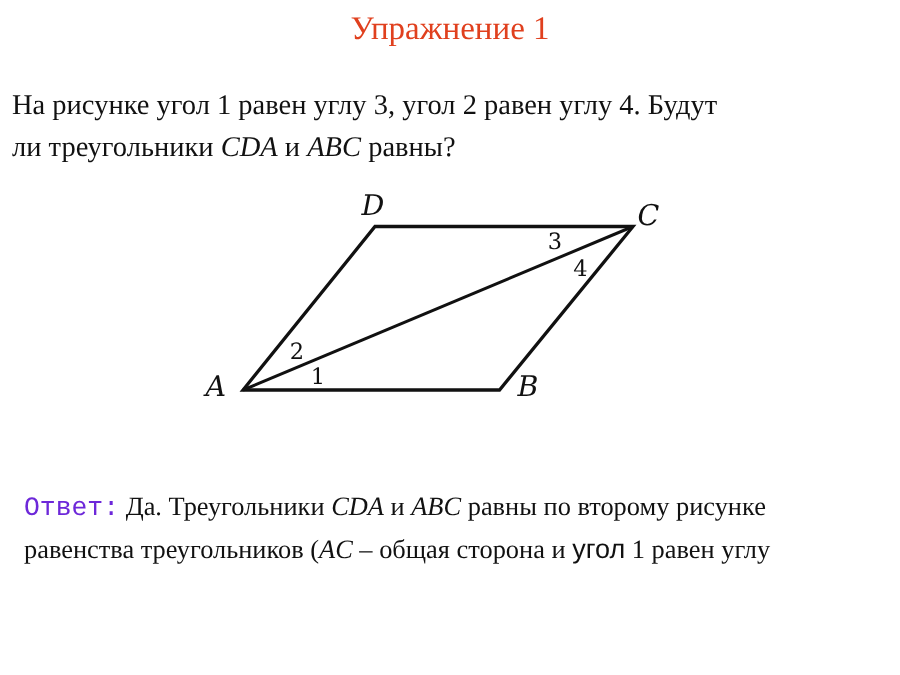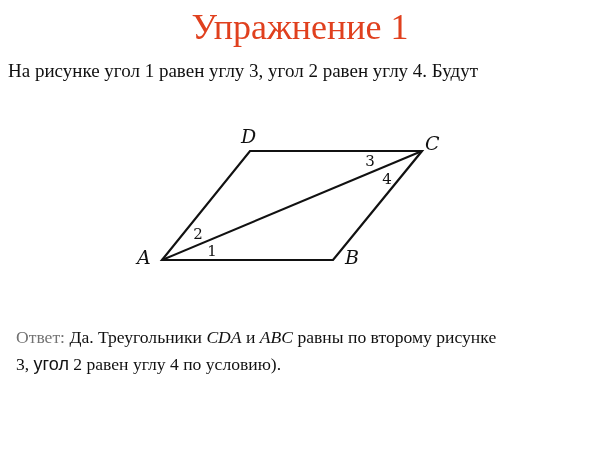--- a/index.html
+++ b/index.html
@@ -1,33 +1,34 @@
 <!DOCTYPE html>
 <html><head>
 <meta charset="utf-8">
 <style>
   html, body { margin: 0; padding: 0; background: #ffffff; }
   body { width: 600px; height: 450px; position: relative; overflow: hidden; font-family: "Liberation Serif", "DejaVu Serif", serif; color: #111111; }
-  .title { position: absolute; left: 0; top: 6px; width: 600px; text-align: center; font-size: 36px; color: #e0401e; }
+  .title { position: absolute; left: 0; top: 6px; width: 600px; text-align: center; font-size: 22px; color: #e0401e; }
   .question { position: absolute; left: 8px; top: 57px; width: 592px; font-size: 19px; line-height: 28px; white-space: nowrap; }
   .question .line { display: block; }
   .it { font-style: italic; }
   .figure { position: absolute; left: 0; top: 0; width: 600px; height: 450px; }
   .answer { position: absolute; left: 16px; top: 324px; width: 584px; font-size: 17.6px; line-height: 27px; white-space: nowrap; }
   .answer .line { display: block; }
-  .answer .label { color: #737373; }
+  .answer .label { color: #6d28d9; font-family: Liberation Mono, monospace; }
   .answer .sans { font-family: "Liberation Sans", "DejaVu Sans", sans-serif; font-size: 18px; }
 </style>
 </head>
 <body>
 
 <div class="title">Упражнение 1</div>
 
 <div class="question">
   <span class="line">На рисунке угол 1 равен углу 3, угол 2 равен углу 4. Будут</span>
+  <span class="line"><span>ли треугольники </span><span class="it">CDA</span><span> и </span><span class="it">ABC</span><span> равны?</span></span>
 </div>
 
 <svg class="figure" viewBox="0 0 600 450" width="600" height="450">
   <polygon points="162,260 333,260 422,151 250,151" fill="none" stroke="#111" stroke-width="2.2" stroke-linejoin="miter"></polygon>
   <line x1="162" y1="260" x2="422" y2="151" stroke="#111" stroke-width="2"></line>
   <g font-family="DejaVu Serif, serif" font-style="italic" font-size="19" fill="#111">
     <text x="137" y="264">A</text>
     <text x="345" y="264">B</text>
     <text x="425" y="150">C</text>
     <text x="241" y="143">D</text>
@@ -35,14 +36,14 @@
   <g font-family="DejaVu Serif, serif" font-size="15" fill="#111" text-anchor="middle">
     <text x="212" y="256">1</text>
     <text x="198" y="239">2</text>
     <text x="370" y="166">3</text>
     <text x="387" y="184">4</text>
   </g>
 </svg>
 
 <div class="answer">
   <span class="line"><span class="label">Ответ:</span><span> Да. Треугольники </span><span class="it">CDA</span><span> и </span><span class="it">ABC</span><span> равны по второму рисунке</span></span>
-  <span class="line"><span>3, </span><span class="sans">угол</span><span> 2 равен углу 4 по условию).</span></span>
+  <span class="line"><span>равенства треугольников (</span><span class="it">AC</span><span> – общая сторона и </span><span class="sans">угол</span><span> 1 равен углу</span></span>
 </div>
 
 </body></html>

